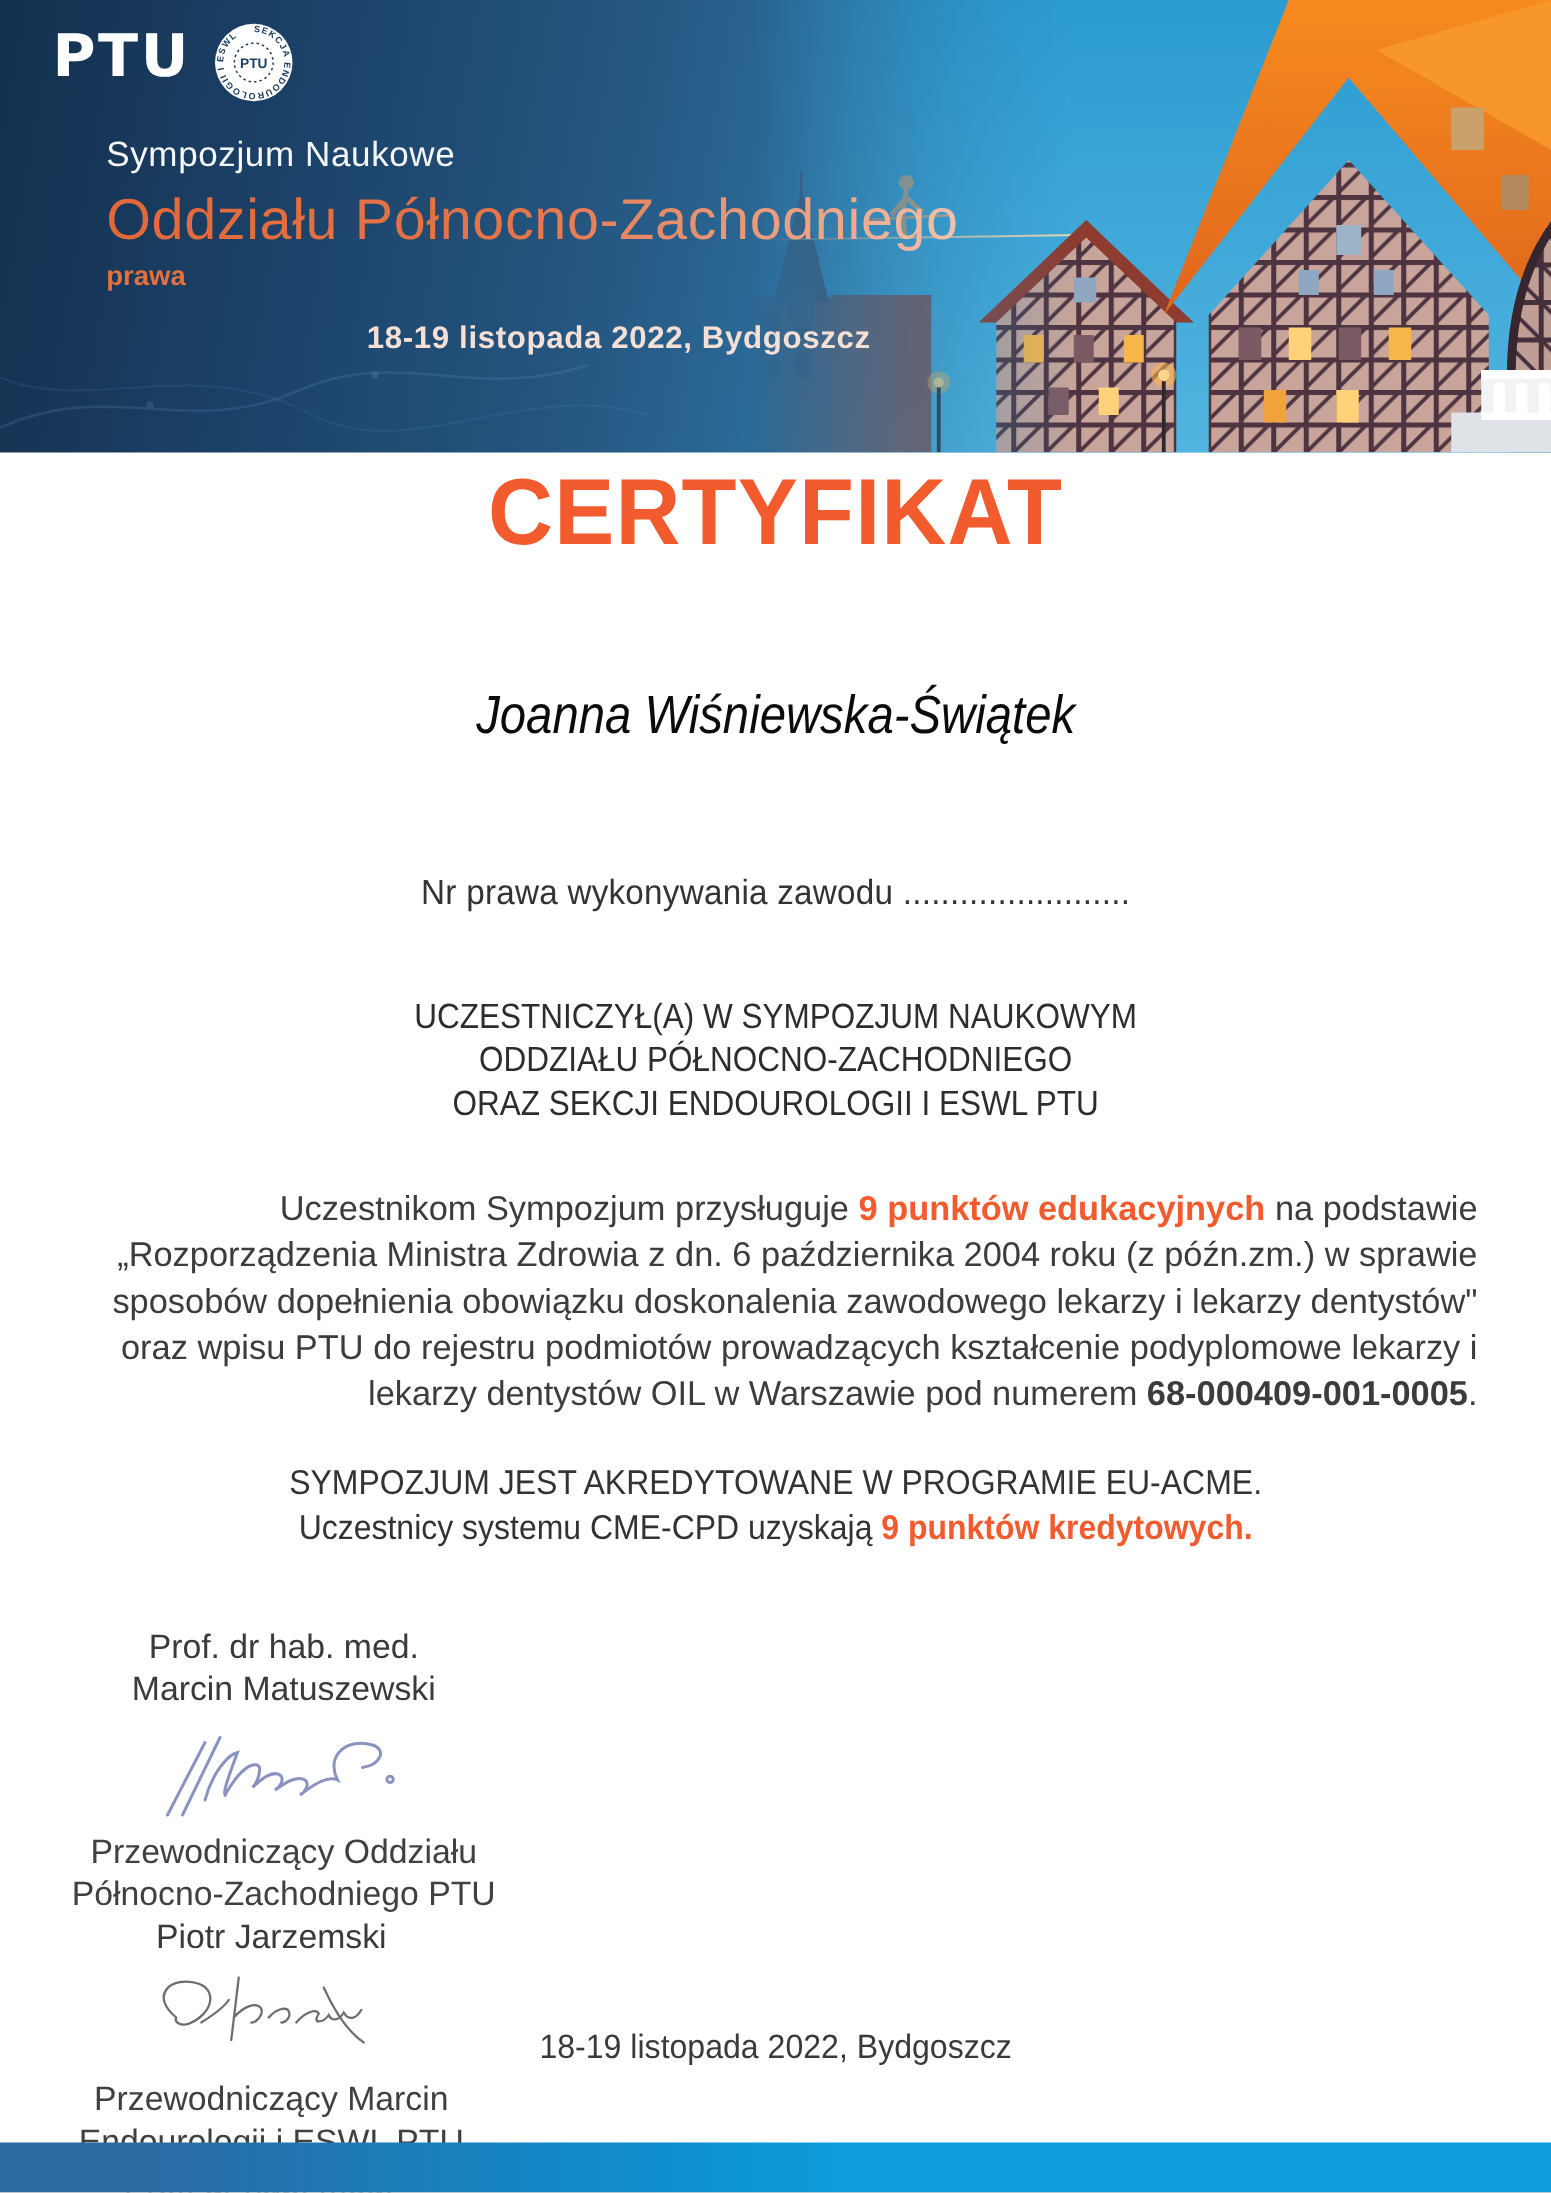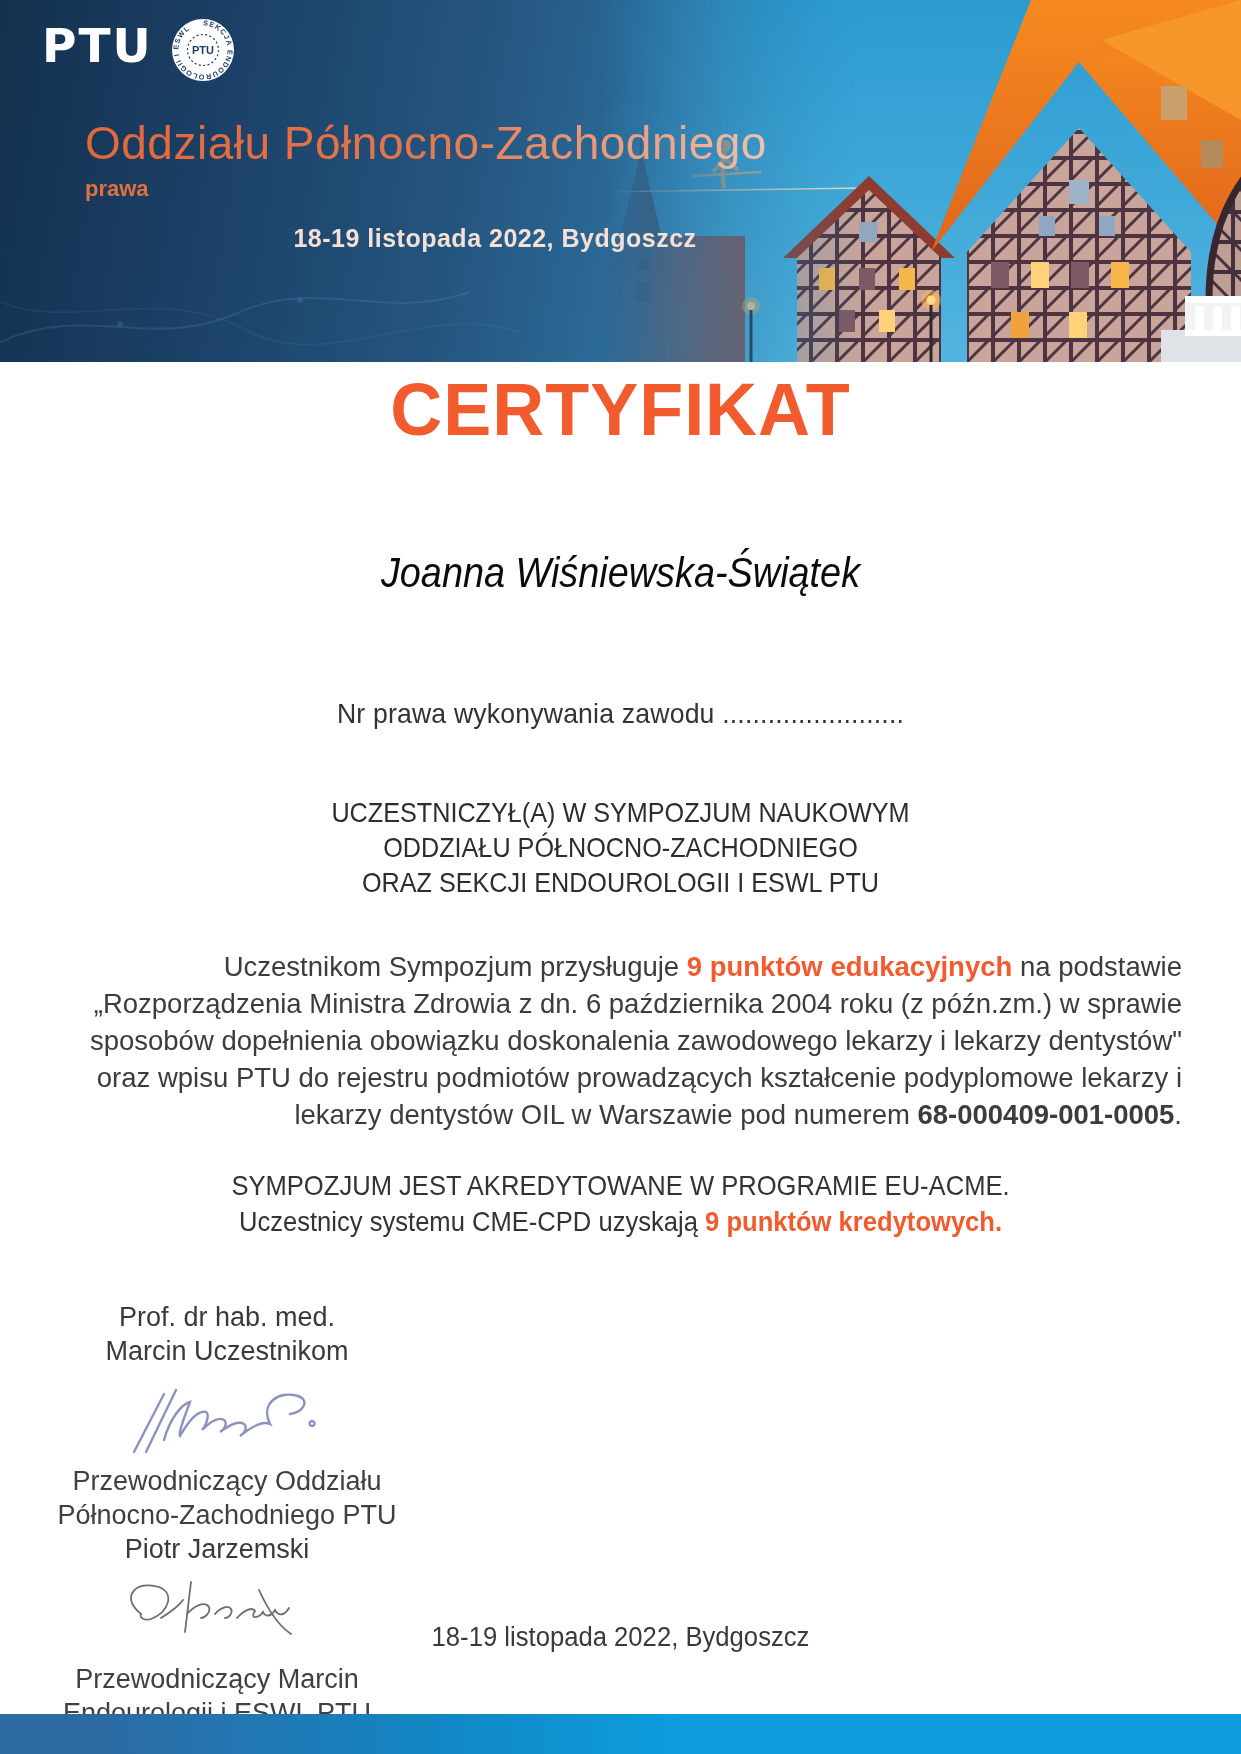--- a/index.html
+++ b/index.html
@@ -219,20 +219,21 @@
           </defs>
         <text font-size="7.2" font-weight="700" fill="#1c3f63" letter-spacing="1">
           <textPath href="#ringPath">SEKCJA ENDOUROLOGII I ESWL</textPath>
         </text>
         <circle cx="32" cy="32" r="15.5" fill="none" stroke="#1c3f63" stroke-width="1.2" stroke-dasharray="2 2.4"></circle>
         <text x="32" y="36" text-anchor="middle" font-size="11" font-weight="800" fill="#1c3f63">PTU</text>
       </svg>
     </div>
 
     <div class="header-text">
+      <div class="kicker">Sympozjum Naukowe</div>
       <div class="grad-title">Oddziału Północno-Zachodniego</div>
       <div class="conj">prawa</div>
       <div class="header-date">18-19 listopada 2022, Bydgoszcz</div>
     </div>
   </div>
 
   <div class="cert-title">CERTYFIKAT</div>
 
   <div class="recipient">Joanna Wiśniewska-Świątek</div>
 
@@ -248,21 +249,21 @@
 
   <div class="accreditation">
     <div>SYMPOZJUM JEST AKREDYTOWANE W PROGRAMIE EU-ACME.</div>
     <div><span>Uczestnicy systemu CME-CPD uzyskają </span><span class="hl">9 punktów kredytowych.</span></div>
   </div>
 
   <div class="signs">
 
     <div class="sig-col sig-col-1">
       <div>Prof. dr hab. med.</div>
-      <div>Marcin Uczestnikom</div>
+      <div>Marcin Matuszewski</div>
       <div class="sig-img">
         <svg width="230" height="86" viewBox="0 0 230 86">
           <path d="M22,76 L52,18 M34,76 L64,14 M52,64 C58,42 70,28 78,26 C72,42 66,58 68,60 C76,46 86,34 94,36 C98,38 94,50 90,54 C96,48 106,40 112,44 C116,47 112,54 108,56 C116,50 126,44 132,48 C136,51 132,58 128,60 C138,52 150,44 158,48 C148,28 166,14 186,20 C198,24 192,36 178,38 M200,50 a2.5,2.5 0 1,1 0.1,0" stroke="#8a93c0" stroke-width="2.4" fill="none" stroke-linecap="round"></path>
         </svg>
       </div>
       <div class="role">Przewodniczący Oddziału</div>
       <div class="role">Północno-Zachodniego PTU</div>
     </div>
 
     <div class="sig-col sig-col-2">

